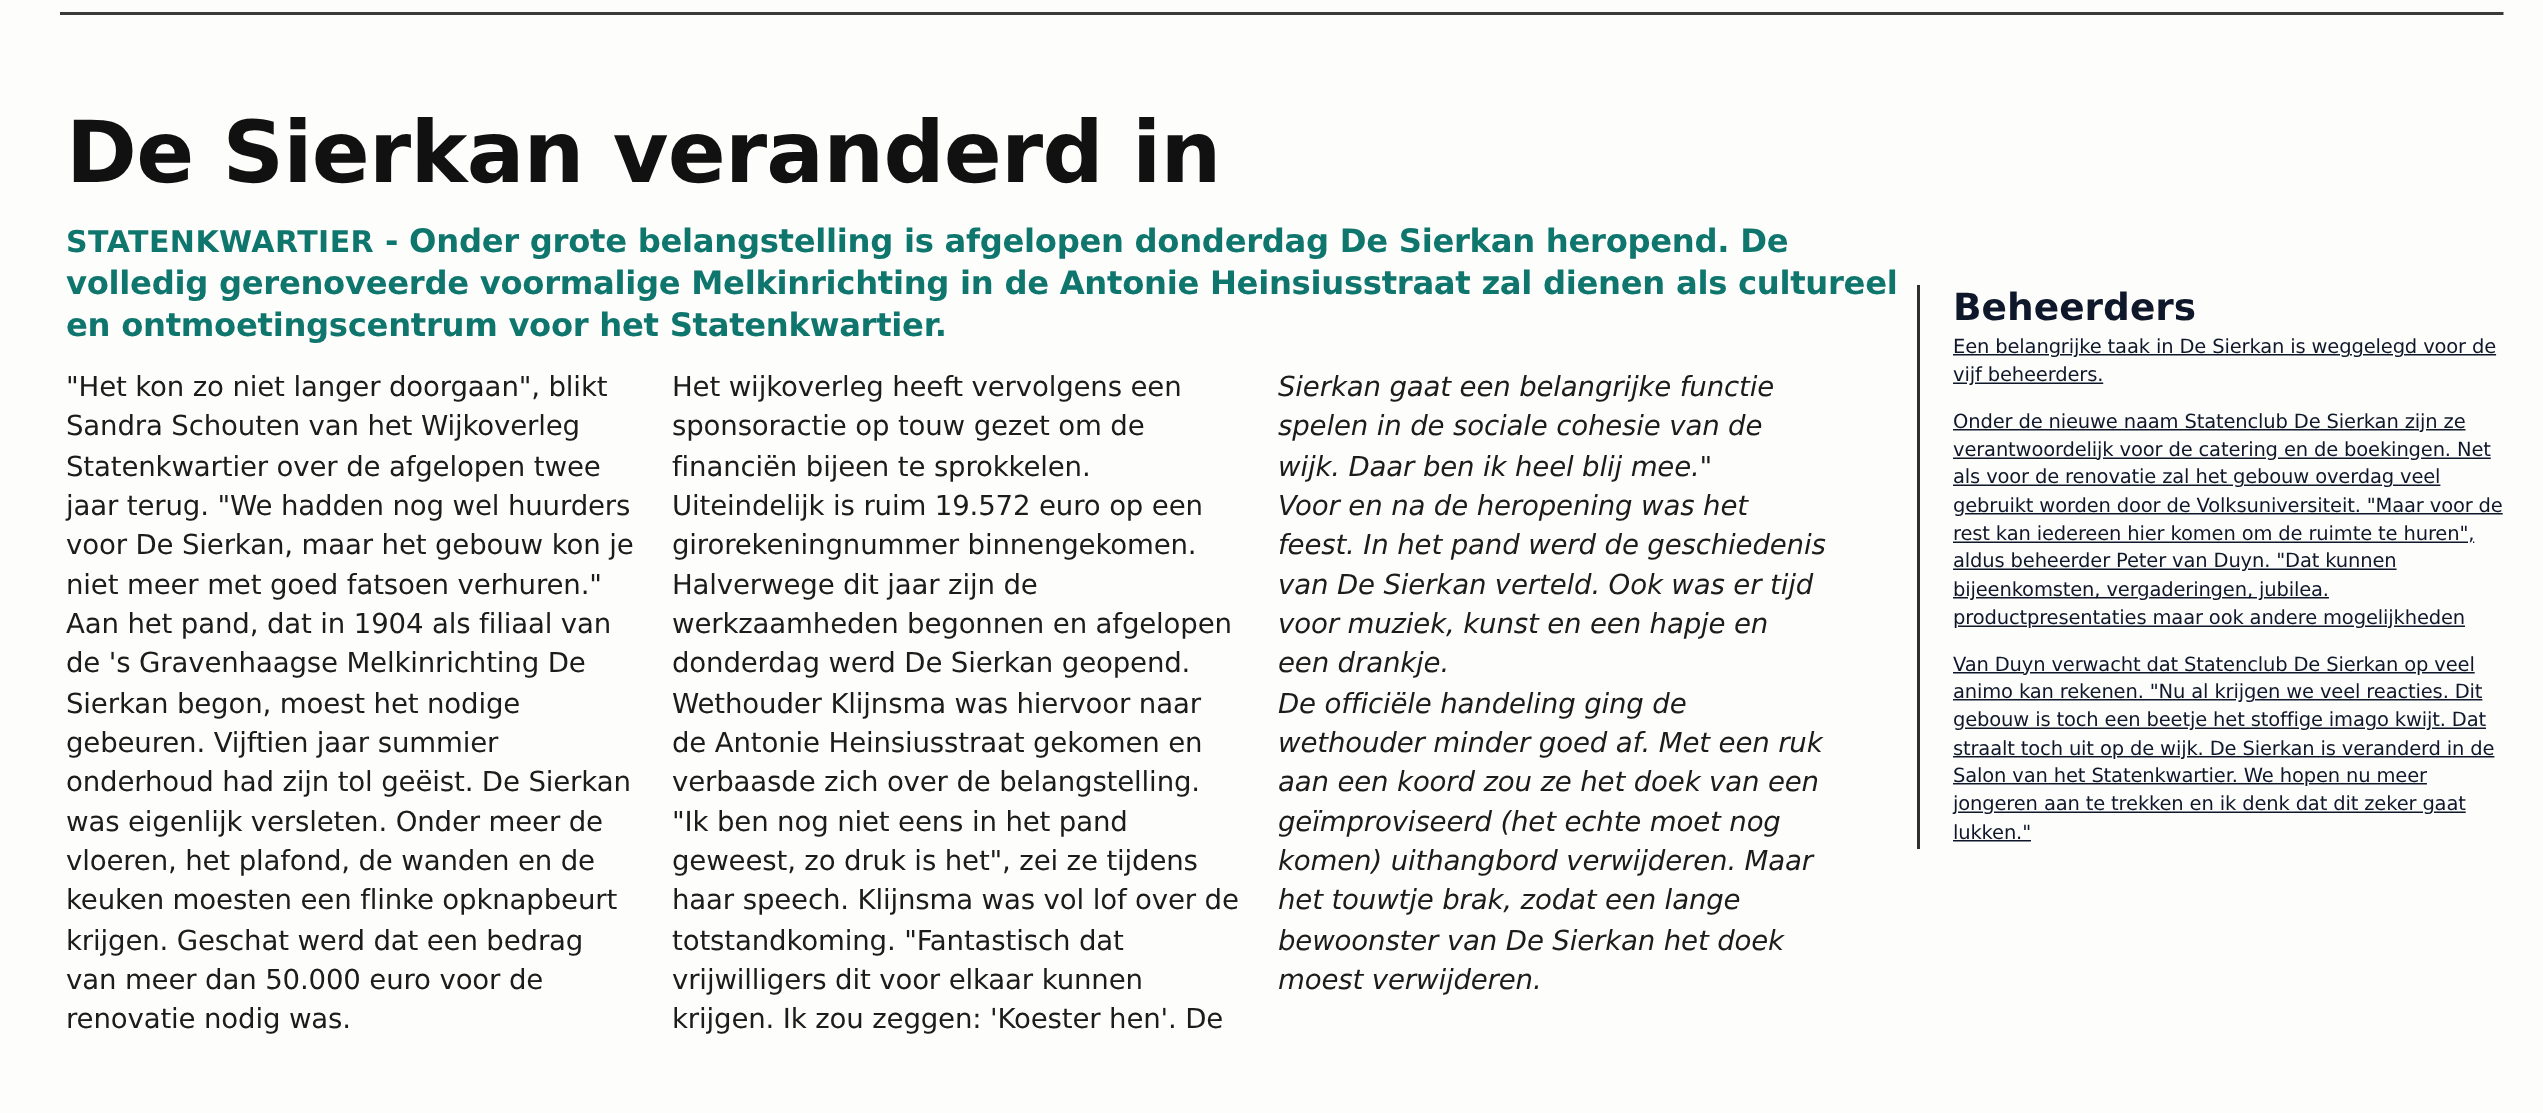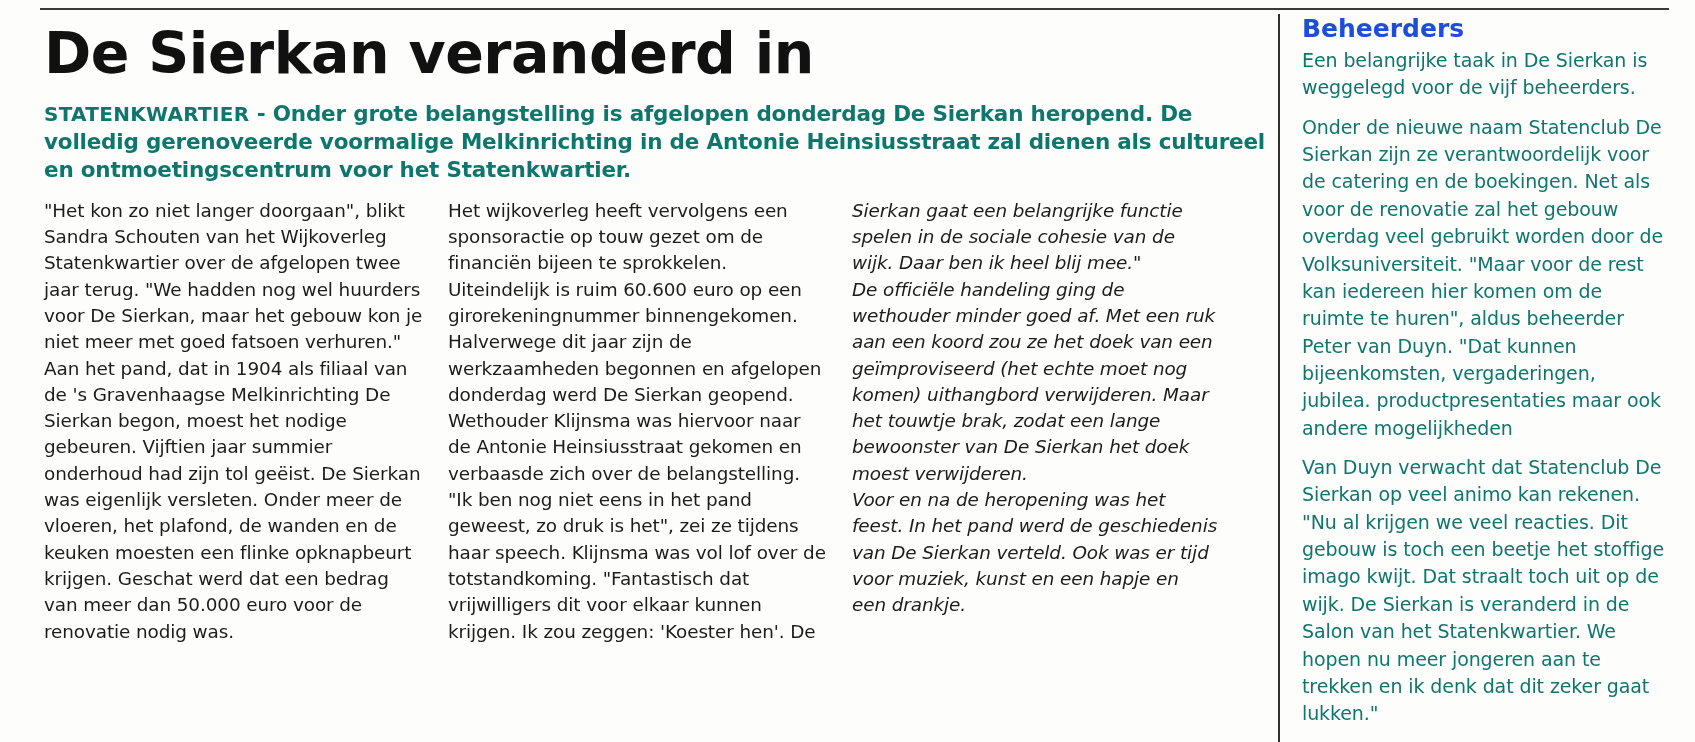--- a/index.html
+++ b/index.html
@@ -27,20 +27,21 @@
     left: 40px;
     right: 26px;
     top: 8px;
     height: 2px;
     background: #3a3a3a;
   }
   .layout {
     display: flex;
     flex-direction: row;
     height: 100%;
+    align-items: center;
   }
   .left-block {
     width: 1222px;
     flex: 0 0 1222px;
     position: relative;
   }
   .sidecol {
     flex: 1 1 auto;
     padding-left: 22px;
     border-left: 2px solid #2f2f2f;
@@ -96,30 +97,31 @@
   }
   .col-1 { width: 380px; flex: 0 0 380px; padding-right: 24px; }
   .col-2 { width: 380px; flex: 0 0 380px; padding-right: 24px; }
   .col-3 { width: 366px; flex: 0 0 366px; padding-right: 10px; font-style: italic; }
 
   
   .side-head {
     font-family: "DejaVu Sans", sans-serif;
     font-weight: bold;
     font-size: 25px;
-    color: #1d4ed8;
+    color: #0f172a;
     margin: 0 0 4px 0;
   }
   .side-p {
     font-family: "DejaVu Sans", sans-serif;
-    font-size: 19px;
+    font-size: 13px;
     line-height: 1.44;
-    color: #0f766e;
+    color: #0f172a;
     margin: 0 0 12px 0;
     letter-spacing: -0.1px;
+    text-decoration: underline;
   }
   .side-p:last-child { margin-bottom: 0; }
 </style>
 </head>
 <body>
 
 <div class="page">
   <div class="rule-top"></div>
 
   <div class="layout">
@@ -132,28 +134,28 @@
 
       <p class="lead"><span class="dateline">STATENKWARTIER</span><span> - Onder grote belangstelling is afgelopen donderdag De Sierkan heropend. De volledig gerenoveerde voormalige Melkinrichting in de Antonie Heinsiusstraat zal dienen als cultureel en ontmoetingscentrum voor het Statenkwartier.</span></p>
 
       <div class="cols">
 
         <div class="col col-1">
           <p>"Het kon zo niet langer doorgaan", blikt Sandra Schouten van het Wijkoverleg Statenkwartier over de afgelopen twee jaar terug. "We hadden nog wel huurders voor De Sierkan, maar het gebouw kon je niet meer met goed fatsoen verhuren." Aan het pand, dat in 1904 als filiaal van de 's Gravenhaagse Melkinrichting De Sierkan begon, moest het nodige gebeuren. Vijftien jaar summier onderhoud had zijn tol geëist. De Sierkan was eigenlijk versleten. Onder meer de vloeren, het plafond, de wanden en de keuken moesten een flinke opknapbeurt krijgen. Geschat werd dat een bedrag van meer dan 50.000 euro voor de renovatie nodig was.</p>
         </div>
 
         <div class="col col-2">
-          <p>Het wijkoverleg heeft vervolgens een sponsoractie op touw gezet om de financiën bijeen te sprokkelen. Uiteindelijk is ruim 60.600 euro op een girorekeningnummer binnengekomen. Halverwege dit jaar zijn de werkzaamheden begonnen en afgelopen donderdag werd De Sierkan geopend.</p>
+          <p>Het wijkoverleg heeft vervolgens een sponsoractie op touw gezet om de financiën bijeen te sprokkelen. Uiteindelijk is ruim 19.572 euro op een girorekeningnummer binnengekomen. Halverwege dit jaar zijn de werkzaamheden begonnen en afgelopen donderdag werd De Sierkan geopend.</p>
           <p>Wethouder Klijnsma was hiervoor naar de Antonie Heinsiusstraat gekomen en verbaasde zich over de belangstelling. "Ik ben nog niet eens in het pand geweest, zo druk is het", zei ze tijdens haar speech. Klijnsma was vol lof over de totstandkoming. "Fantastisch dat vrijwilligers dit voor elkaar kunnen krijgen. Ik zou zeggen: 'Koester hen'. De</p>
         </div>
 
         <div class="col col-3">
           <p>Sierkan gaat een belangrijke functie spelen in de sociale cohesie van de wijk. Daar ben ik heel blij mee."</p>
+          <p>Voor en na de heropening was het feest. In het pand werd de geschiedenis van De Sierkan verteld. Ook was er tijd voor muziek, kunst en een hapje en een drankje.</p>
           <p>De officiële handeling ging de wethouder minder goed af. Met een ruk aan een koord zou ze het doek van een geïmproviseerd (het echte moet nog komen) uithangbord verwijderen. Maar het touwtje brak, zodat een lange bewoonster van De Sierkan het doek moest verwijderen.</p>
-          <p>Voor en na de heropening was het feest. In het pand werd de geschiedenis van De Sierkan verteld. Ook was er tijd voor muziek, kunst en een hapje en een drankje.</p>
         </div>
 
       </div>
     </div>
 
     <div class="sidecol">
       <div class="side-head">Beheerders</div>
       <p class="side-p">Een belangrijke taak in De Sierkan is weggelegd voor de vijf beheerders.</p>
       <p class="side-p">Onder de nieuwe naam Statenclub De Sierkan zijn ze verantwoordelijk voor de catering en de boekingen. Net als voor de renovatie zal het gebouw overdag veel gebruikt worden door de Volksuniversiteit. "Maar voor de rest kan iedereen hier komen om de ruimte te huren", aldus beheerder Peter van Duyn. "Dat kunnen bijeenkomsten, vergaderingen, jubilea. productpresentaties maar ook andere mogelijkheden</p>
       <p class="side-p">Van Duyn verwacht dat Statenclub De Sierkan op veel animo kan rekenen. "Nu al krijgen we veel reacties. Dit gebouw is toch een beetje het stoffige imago kwijt. Dat straalt toch uit op de wijk. De Sierkan is veranderd in de Salon van het Statenkwartier. We hopen nu meer jongeren aan te trekken en ik denk dat dit zeker gaat lukken."</p>

